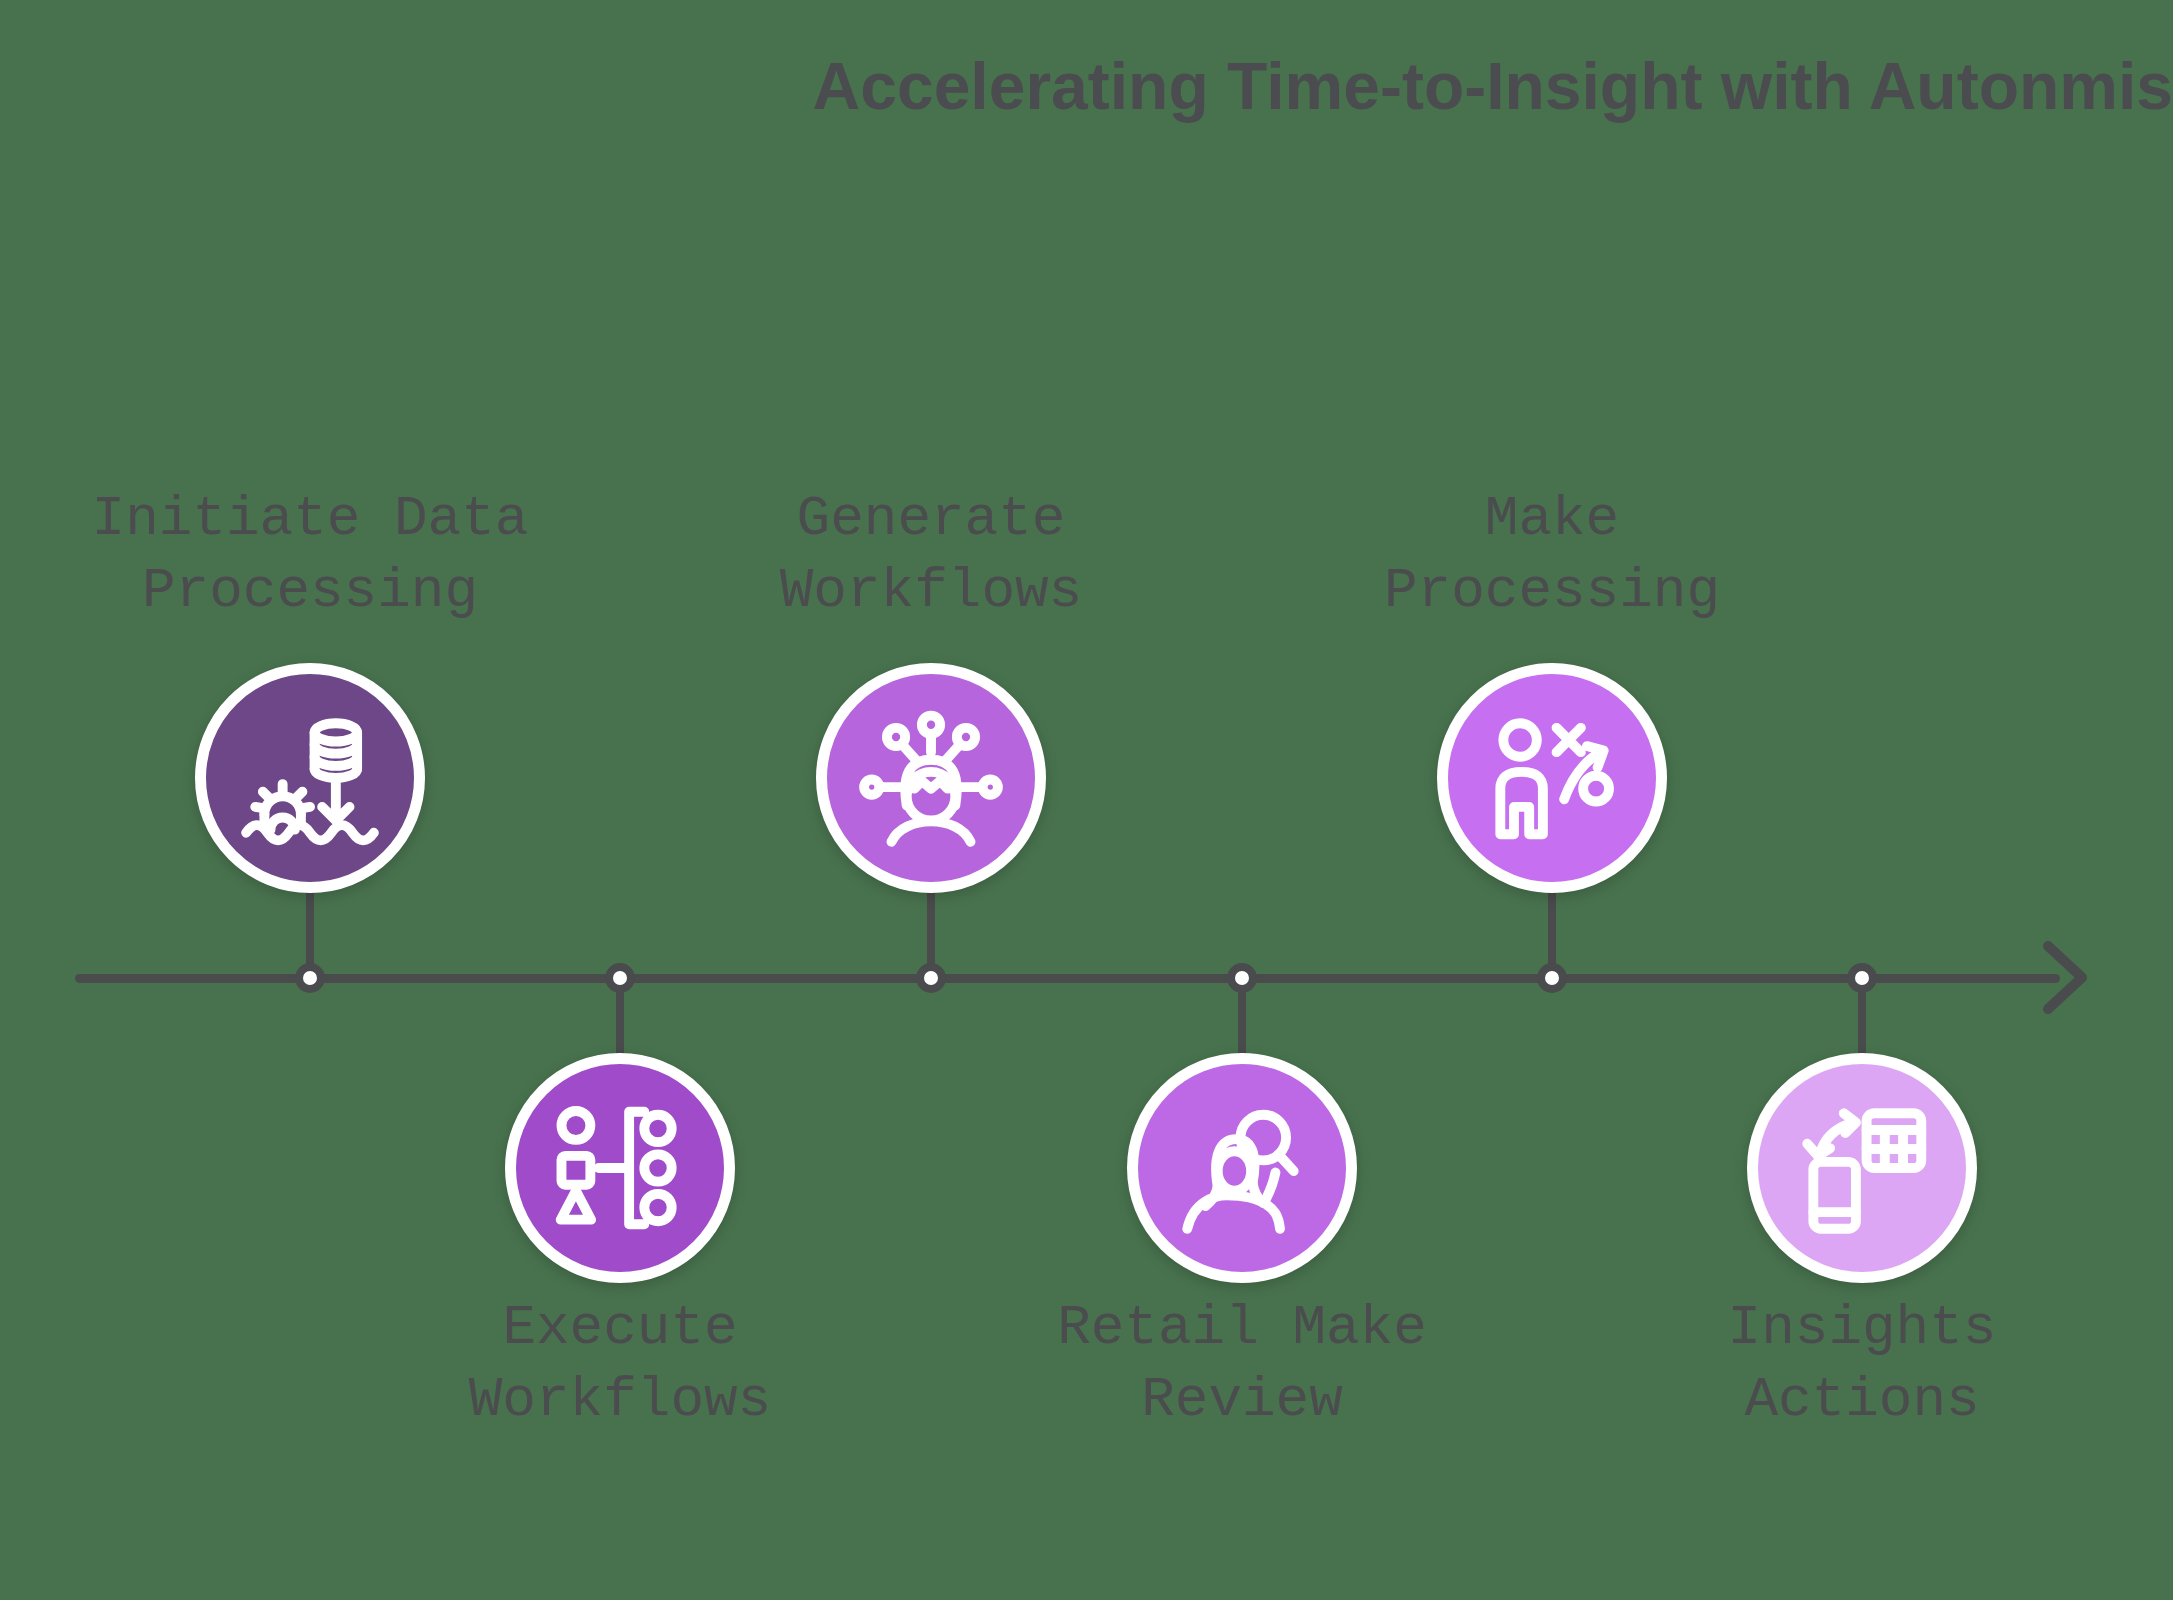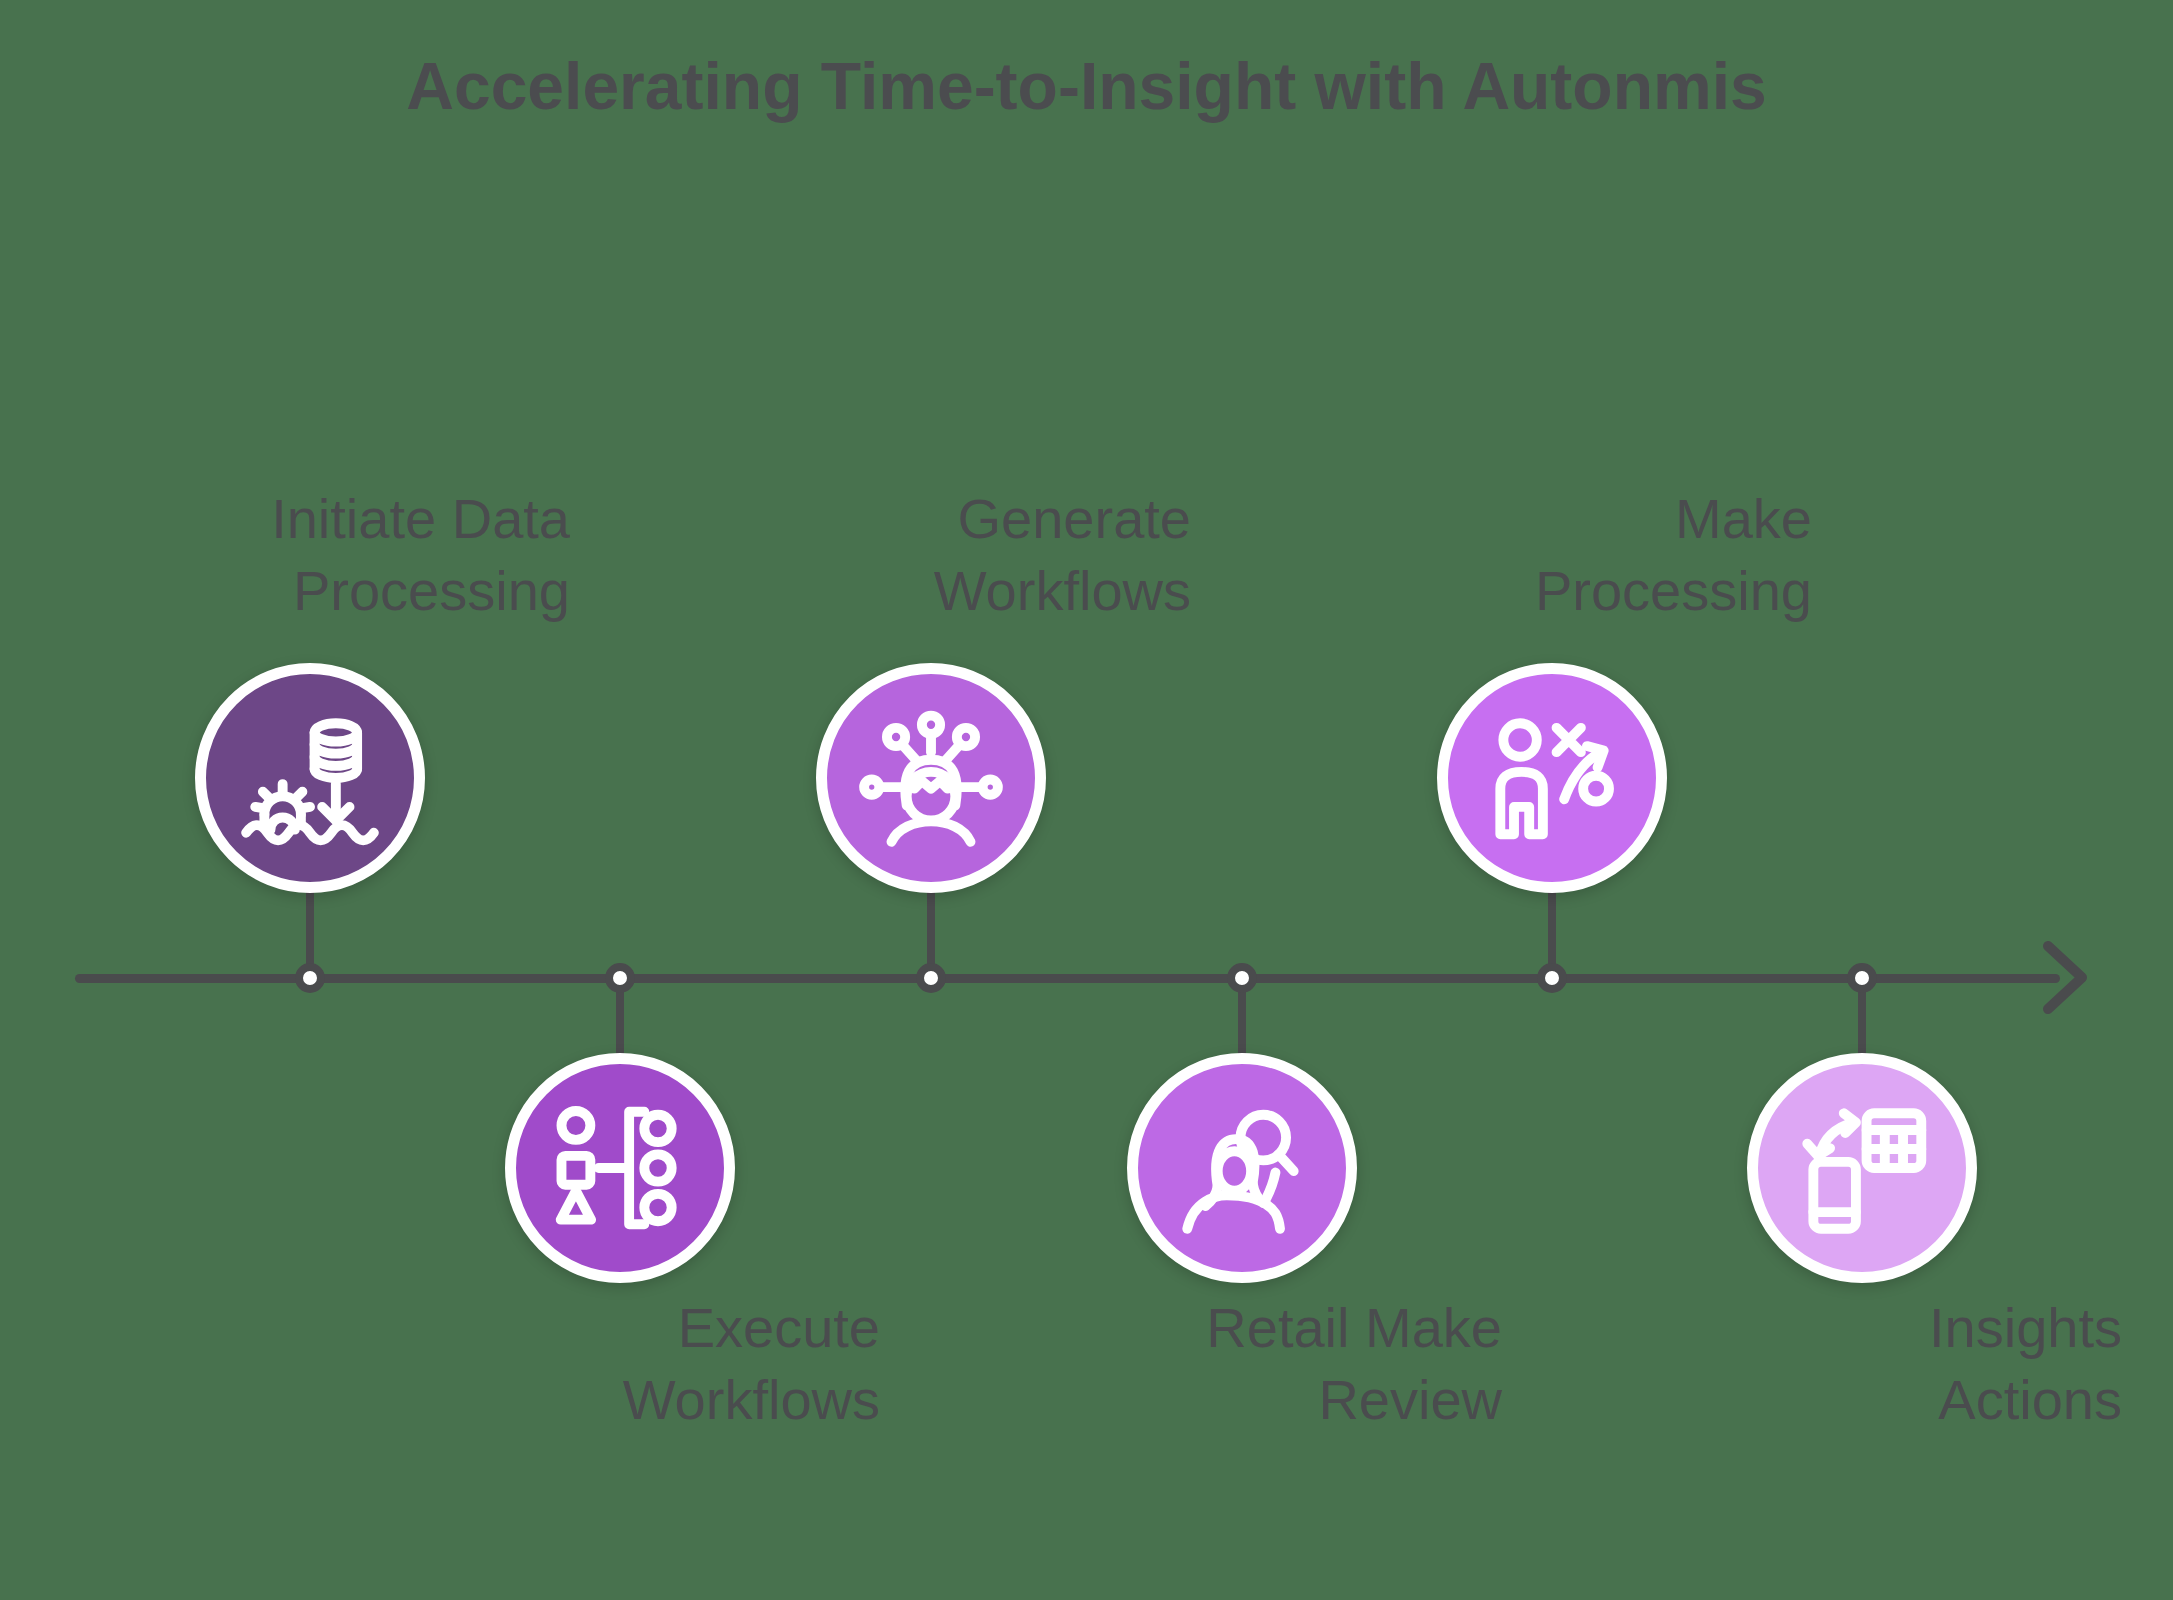--- a/index.html
+++ b/index.html
@@ -3,21 +3,21 @@
 <meta charset="utf-8">
 <style>
   html,body{margin:0;padding:0;background:#48724e;}
   .stage{
     position:relative;width:2173px;height:1600px;overflow:hidden;
     background:#48724e;
     font-family:"Liberation Sans",sans-serif;
   }
   .title{
     position:absolute;top:48px;left:0;width:100%;
-    text-align:center;font-size:66px;font-weight:700;
+    text-align:right;font-size:66px;font-weight:700;
     color:#4b4c4f;letter-spacing:0;
   }
   
   .tl-line{
     position:absolute;left:75px;top:974px;width:1985px;height:9px;
     background:#4a4b4d;border-radius:5px;z-index:1;
   }
   .tl-arrowhead{position:absolute;left:2038px;top:938px;z-index:1;}
   
   .connector{
@@ -40,22 +40,22 @@
   .top .bubble{top:663px;}
   .bottom .bubble{top:1053px;}
   .bubble svg{
     position:absolute;top:0;right:0;bottom:0;left:0;margin:auto;
     width:152px;height:152px;
     fill:none;stroke:#ffffff;stroke-width:6.5;
     stroke-linecap:round;stroke-linejoin:round;
   }
   .label{
     position:absolute;left:calc(var(--cx) - 260px);width:520px;
-    text-align:right;font-size:56px;line-height:1.29;color:#4a4c4e;
-    white-space:pre-line;z-index:5;
+    text-align:center;font-size:56px;line-height:1.29;color:#4a4c4e;
+    white-space:pre-line;z-index:5;font-family:Liberation Mono, monospace;
   }
   .top .label{top:483px;}
   .bottom .label{top:1292px;}
 </style>
 </head>
 <body>
 
 <div class="stage">
 
   <div class="title">Accelerating Time-to-Insight with Autonmis</div>

